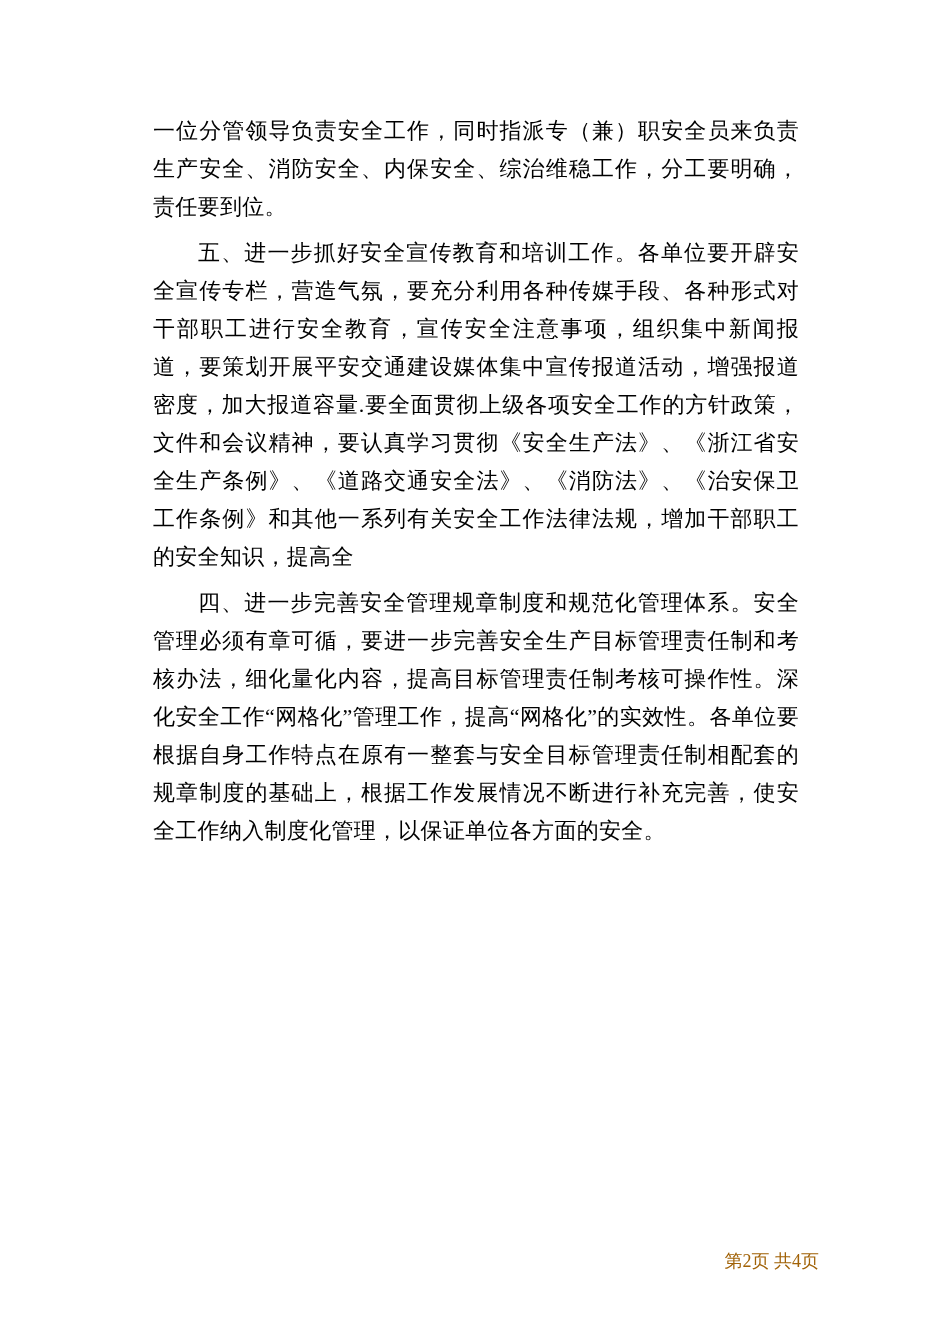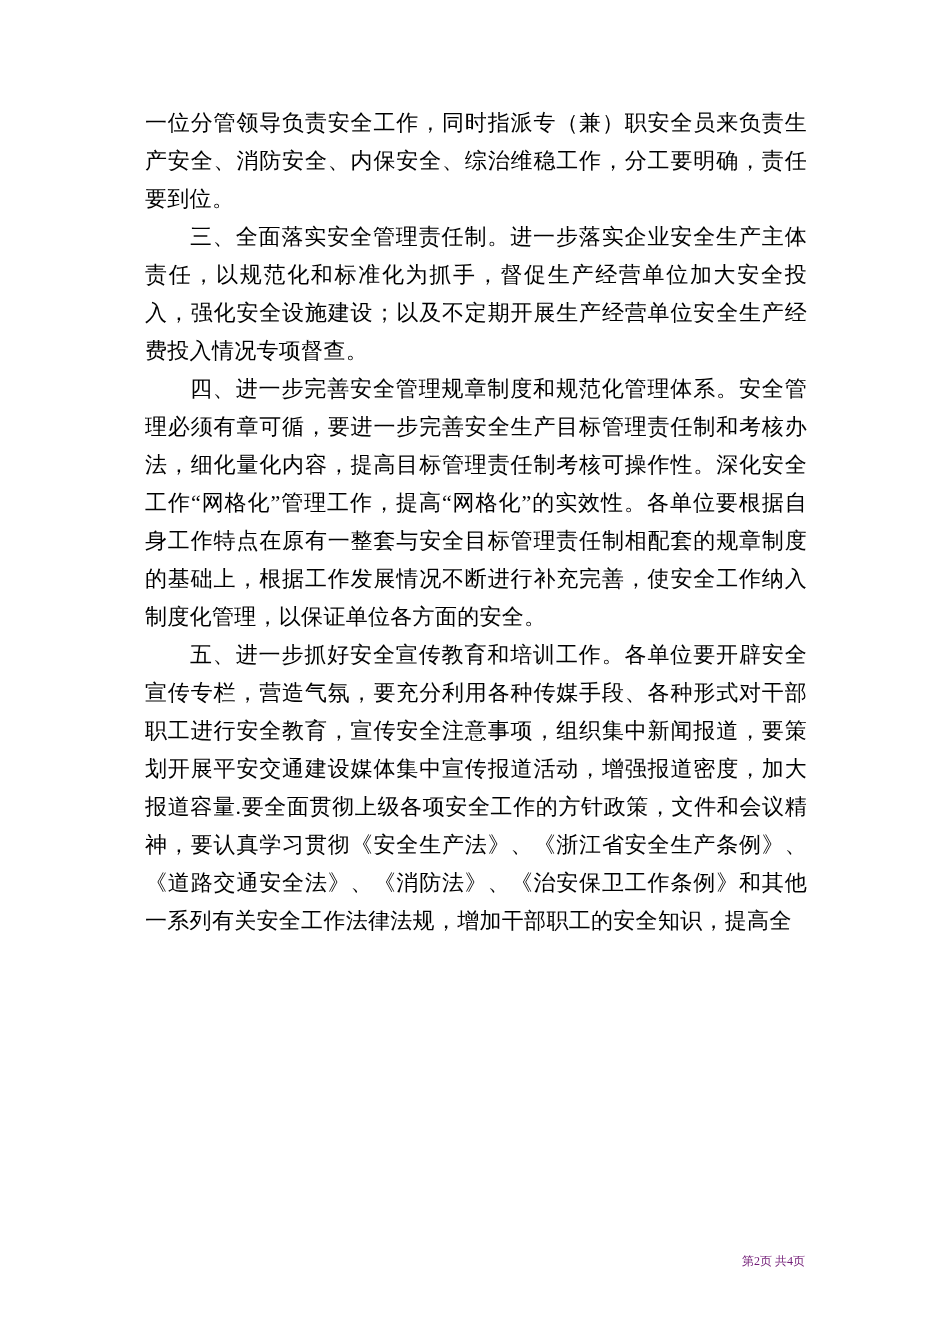--- a/index.html
+++ b/index.html
@@ -17,47 +17,46 @@
     overflow: hidden;
     box-sizing: border-box;
   }
   .content {
     position: absolute;
     left: 145px;
     top: 104px;
     width: 662px;
   }
   .content p {
-    margin: 0;
+    margin: 8px;
     padding: 0;
     font-size: 22px;
     line-height: 38px;
     text-align: justify;
     text-justify: inter-ideograph;
     word-break: break-all;
     letter-spacing: 0.3px;
   }
   .content p.indent {
     text-indent: 45px;
   }
   .footer {
     position: absolute;
     top: 1252px;
-    right: 145px;
-    font-size: 12px;
+    right: 131px;
+    font-size: 18px;
     line-height: 18px;
-    color: #701a75;
+    color: #a16207;
     font-family: "Liberation Serif", "DejaVu Serif", serif;
   }
 </style>
 </head>
 <body>
 
 <div class="page">
   <div class="content">
     <p>一位分管领导负责安全工作，同时指派专（兼）职安全员来负责生产安全、消防安全、内保安全、综治维稳工作，分工要明确，责任要到位。</p>
-    <p class="indent">三、全面落实安全管理责任制。进一步落实企业安全生产主体责任，以规范化和标准化为抓手，督促生产经营单位加大安全投入，强化安全设施建设；以及不定期开展生产经营单位安全生产经费投入情况专项督查。</p>
+    <p class="indent">五、进一步抓好安全宣传教育和培训工作。各单位要开辟安全宣传专栏，营造气氛，要充分利用各种传媒手段、各种形式对干部职工进行安全教育，宣传安全注意事项，组织集中新闻报道，要策划开展平安交通建设媒体集中宣传报道活动，增强报道密度，加大报道容量.要全面贯彻上级各项安全工作的方针政策，文件和会议精神，要认真学习贯彻《安全生产法》、《浙江省安全生产条例》、《道路交通安全法》、《消防法》、《治安保卫工作条例》和其他一系列有关安全工作法律法规，增加干部职工的安全知识，提高全</p>
     <p class="indent">四、进一步完善安全管理规章制度和规范化管理体系。安全管理必须有章可循，要进一步完善安全生产目标管理责任制和考核办法，细化量化内容，提高目标管理责任制考核可操作性。深化安全工作“网格化”管理工作，提高“网格化”的实效性。各单位要根据自身工作特点在原有一整套与安全目标管理责任制相配套的规章制度的基础上，根据工作发展情况不断进行补充完善，使安全工作纳入制度化管理，以保证单位各方面的安全。</p>
-    <p class="indent">五、进一步抓好安全宣传教育和培训工作。各单位要开辟安全宣传专栏，营造气氛，要充分利用各种传媒手段、各种形式对干部职工进行安全教育，宣传安全注意事项，组织集中新闻报道，要策划开展平安交通建设媒体集中宣传报道活动，增强报道密度，加大报道容量.要全面贯彻上级各项安全工作的方针政策，文件和会议精神，要认真学习贯彻《安全生产法》、《浙江省安全生产条例》、《道路交通安全法》、《消防法》、《治安保卫工作条例》和其他一系列有关安全工作法律法规，增加干部职工的安全知识，提高全</p>
   </div>
 
   <div class="footer">第2页 共4页</div>
 </div>
 
 </body></html>

